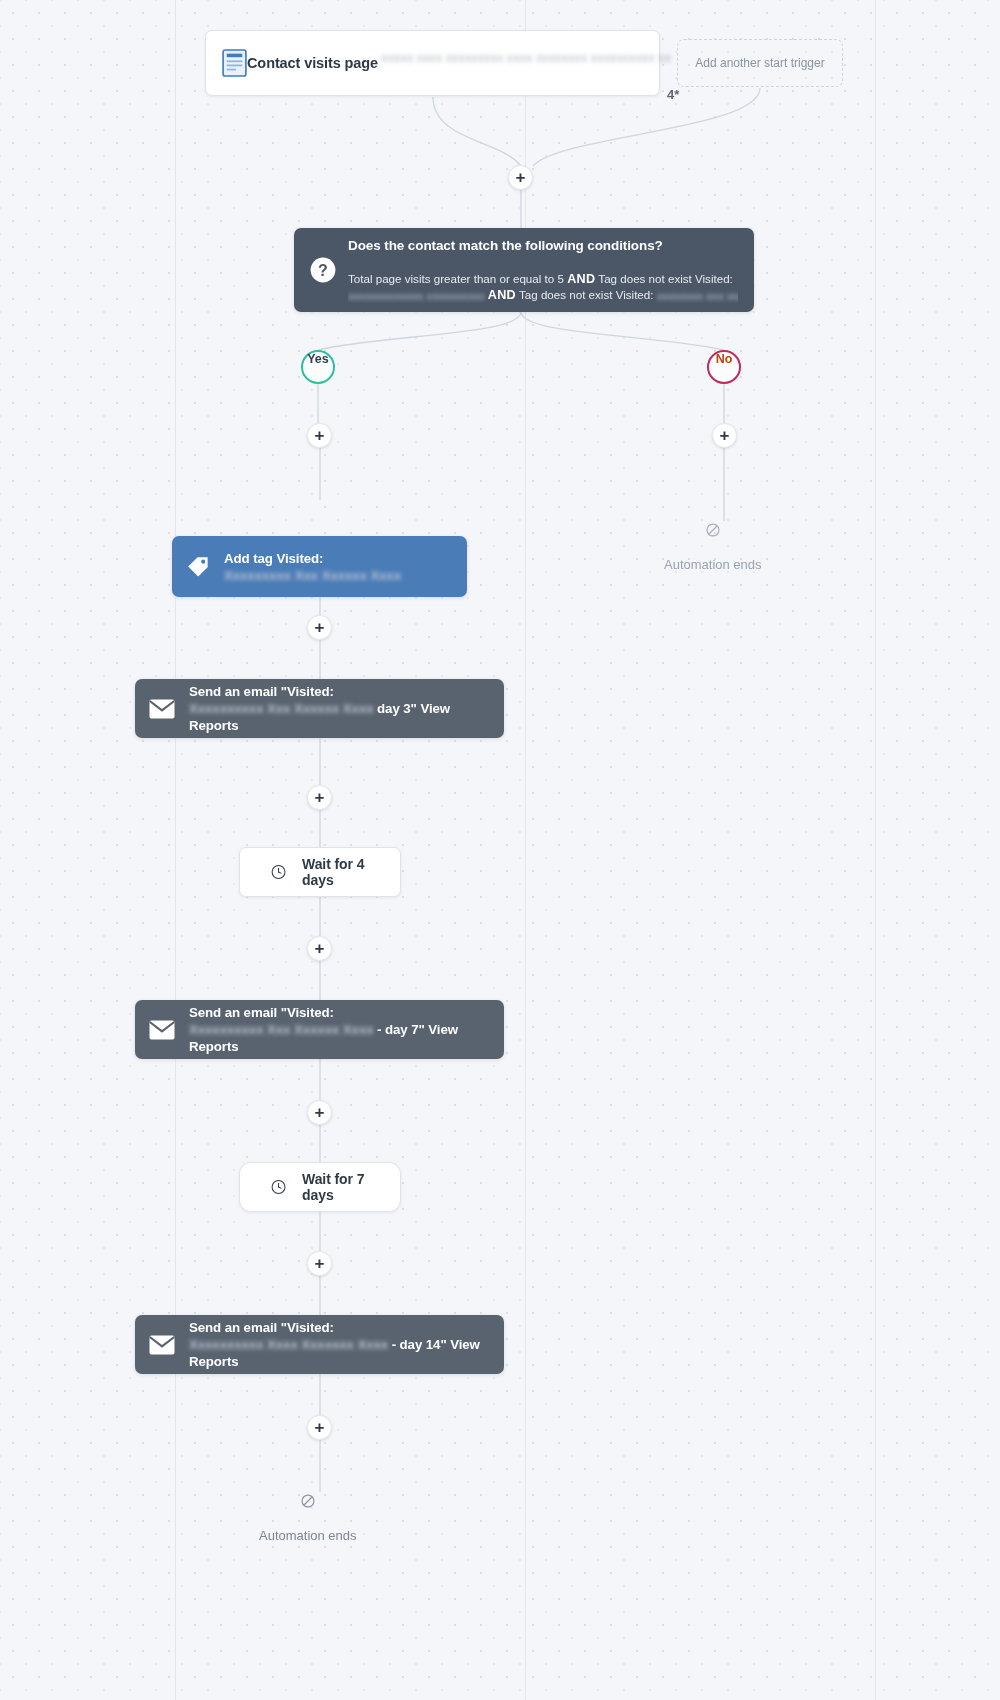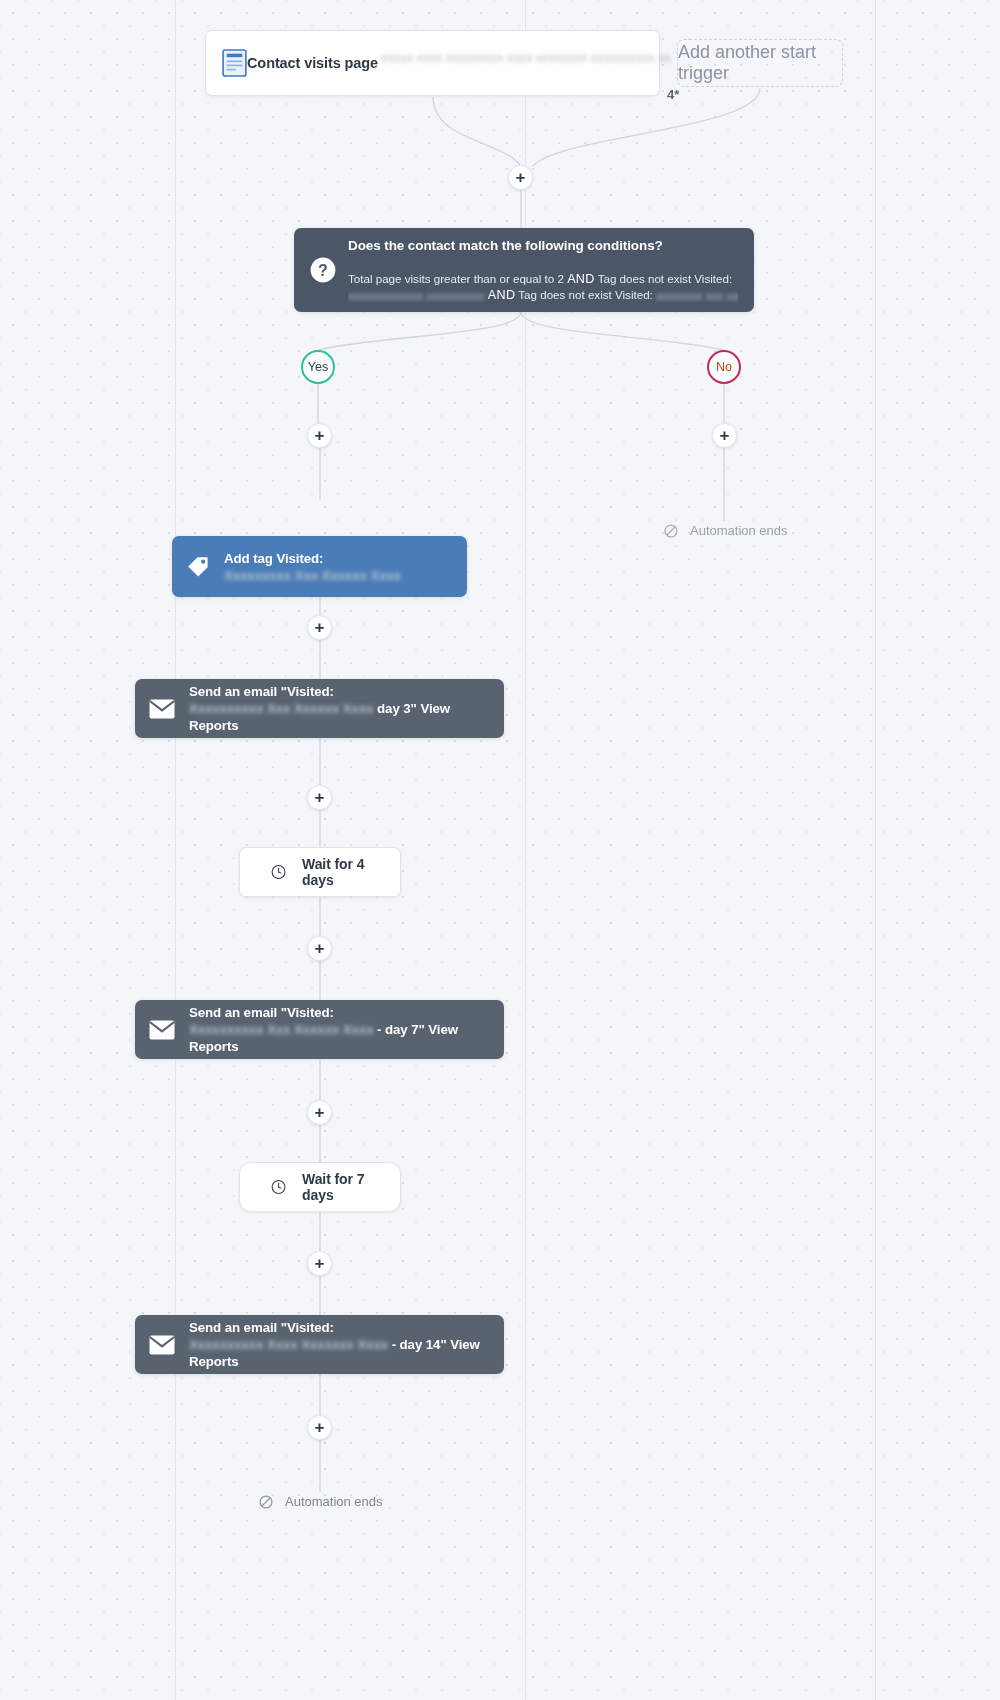--- a/index.html
+++ b/index.html
@@ -80,21 +80,21 @@
     left: 677px; top: 39px;
     width: 166px; height: 48px;
     border: 1.5px dashed #cdd4de;
     border-radius: 7px;
     display: flex;
     align-items: center;
     justify-content: center;
     background: transparent;
   }
   .add-trigger span {
-    font-size: 18px;
+    font-size: 12px;
     color: #8b94a3;
   }
 
   
   .plus {
     width: 25px; height: 25px;
     border-radius: 50%;
     background: #ffffff;
     border: 1px solid #e2e7ee;
     box-shadow: 0 1px 3px rgba(35,45,60,0.13);
@@ -132,38 +132,38 @@
     margin-bottom: 18px;
     letter-spacing: -0.1px;
   }
   .cond-line {
     font-size: 11.6px;
     color: #e7ebf1;
     line-height: 15px;
     white-space: nowrap;
     overflow: hidden;
   }
-  .cond-line b { font-size: 12.6px; font-weight: 400; color: #fff; letter-spacing: 0.3px; }
+  .cond-line b { font-size: 12.6px; font-weight: 700; color: #fff; letter-spacing: 0.3px; }
   .blurtxt {
     filter: blur(2.0px);
     color: #b9c2cf;
     display: inline-block;
     vertical-align: bottom;
   }
 
   
   .branch {
     width: 34px; height: 34px;
     border-radius: 50%;
     background: #fbfdfd;
     display: flex;
-    align-items: center;
+    align-items: flex-start;
     justify-content: center;
     font-size: 12.5px;
-    font-weight: 400;
+    font-weight: 700;
     z-index: 5;
   }
   .branch.yes { left: 301px; top: 350px; border: 2px solid #2bbfa0; color: #33404f; }
   .branch.no  { left: 707px; top: 350px; border: 2px solid #c0285c; color: #c2410c; }
 
   
   .act {
     border-radius: 7px;
     display: flex;
     align-items: center;
@@ -197,21 +197,22 @@
     height: 50px;
   }
   .wait1 { left: 239px; top: 847px;  width: 162px; }
   .wait2 { left: 239px; top: 1162px; width: 162px; border-radius: 12px; }
   .wait-label { font-size: 14px; font-weight: 700; color: #2f3a47; letter-spacing: -0.1px; }
 
   
   .ends {
     display: flex;
     align-items: center;
-    gap: 12px;
+    gap: 20px;
+    flex-direction: column;
   }
   .ends span { font-size: 13px; color: #99a2b0; }
   .ends-right  { left: 664px;  top: 523px; }
   .ends-bottom { left: 259px;  top: 1494px; }
 </style>
 </head>
 <body>
 
 <div id="canvas">
 
@@ -276,21 +277,21 @@
   </div>
 
   <div class="node cond">
     <svg class="q-icon" viewBox="0 0 26 26">
       <circle cx="13" cy="13" r="12.4" fill="#ffffff"></circle>
       <text x="13" y="18.6" text-anchor="middle" font-family="Liberation Sans, sans-serif" font-size="16" font-weight="700" fill="#4b5667">?</text>
     </svg>
     <div class="cond-body">
       <div class="cond-title">Does the contact match the following conditions?</div>
       <div class="cond-line">
-        <span>Total page visits greater than or equal to 2</span>
+        <span>Total page visits greater than or equal to 5</span>
         <b>AND</b>
         <span>Tag does not exist Visited:</span>
       </div>
       <div class="cond-line">
         <span class="blurtxt">xxxxxxxxxxxxx xxxxxxxxxx</span>
         <b>AND</b>
         <span>Tag does not exist Visited:</span>
         <span class="blurtxt">xxxxxxxx xxx xxxxxxxx xxx</span>
       </div>
     </div>

